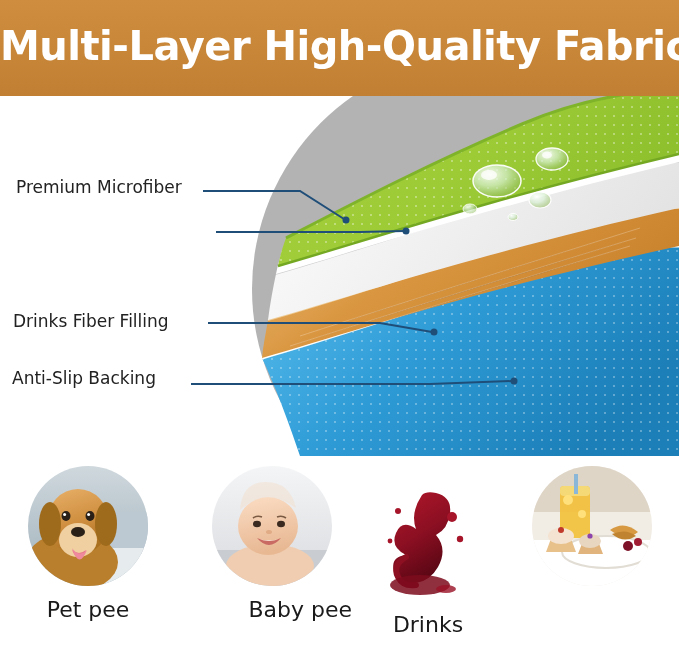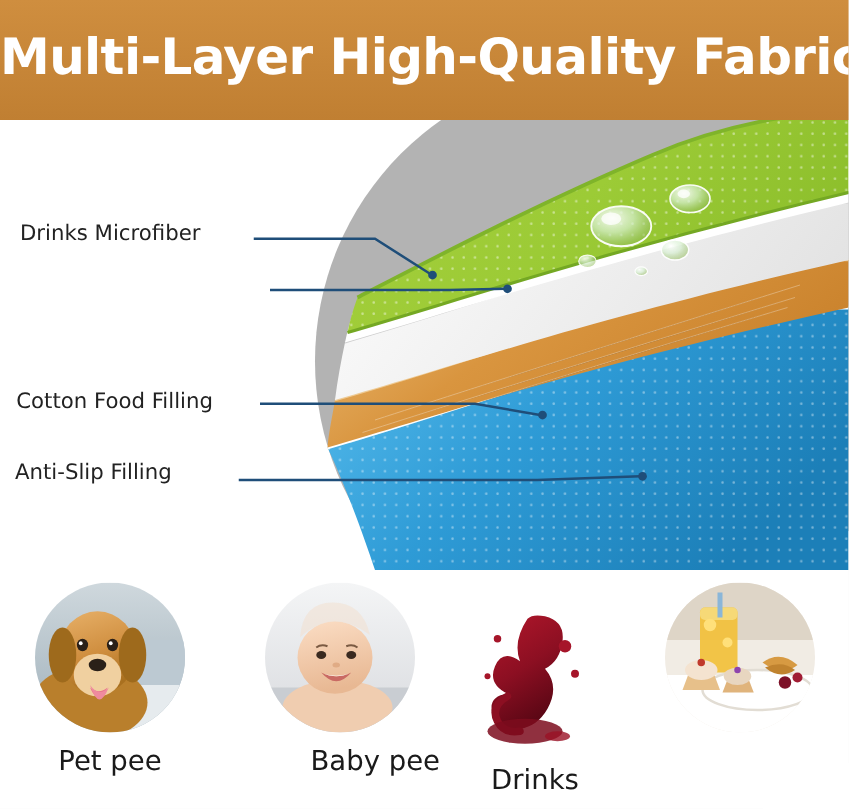--- a/index.html
+++ b/index.html
@@ -197,23 +197,23 @@
       <circle cx="406" cy="135" r="3.5" fill="#1f4e79" stroke="none"></circle>
 
       <path d="M208,227 L380,227 L432,236"></path>
       <circle cx="434" cy="236" r="3.5" fill="#1f4e79" stroke="none"></circle>
 
       <path d="M191,288 L430,288 L512,285"></path>
       <circle cx="514" cy="285" r="3.5" fill="#1f4e79" stroke="none"></circle>
     </g>
   </svg>
 
-  <div class="callout c1">Drinks Microfiber</div>
-  <div class="callout c3">Cotton Food Filling</div>
-  <div class="callout c4">Anti-Slip Filling</div>
+  <div class="callout c1">Premium Microfiber</div>
+  <div class="callout c3">Drinks Fiber Filling</div>
+  <div class="callout c4">Anti-Slip Backing</div>
 </div>
 
 <div class="icons-row">
 
   <div class="icon-cell n0">
     <div class="photo">
       <svg width="120" height="120" viewBox="0 0 120 120">
         <defs>
           <linearGradient id="dogBg" x1="0" y1="0" x2="0" y2="1">
             <stop offset="0%" stop-color="#cfd8dd"></stop>

